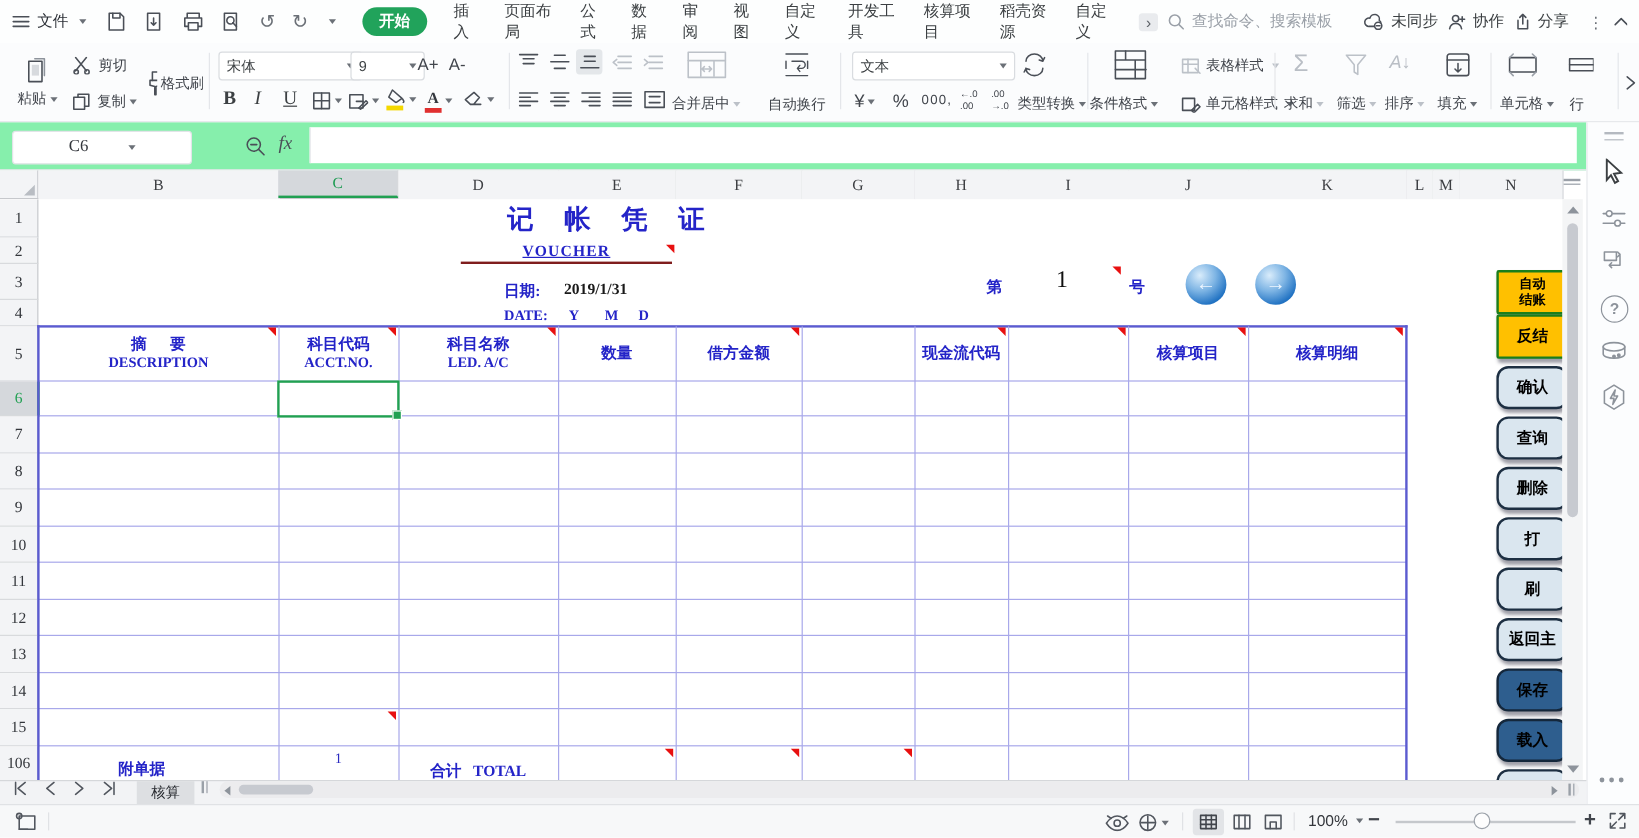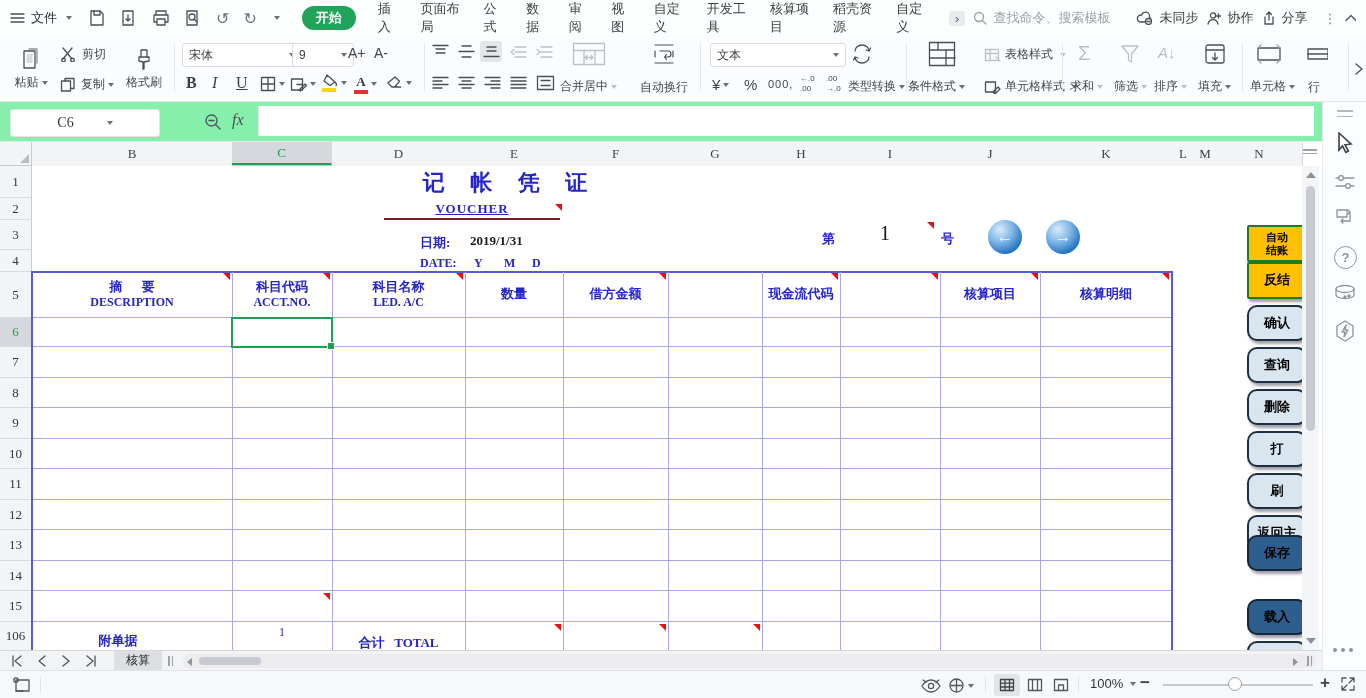--- a/index.html
+++ b/index.html
@@ -162,21 +162,21 @@
   </div>
   <div class="abs tbtn" style="left:60px;top:40px;gap:5px">
     <svg width="16" height="15">
         <g class="ic">
           <rect x="1.5" y="4" width="9" height="10"></rect>
           <path d="M5 4V1.5h9v10H10.5"></path>
         </g>
       </svg>
     <span class="rlab"><span>复制</span><span class="dd"></span></span>
   </div>
-  <div class="abs ctr" style="left:118px;top:4px;width:52px;height:58px;flex-direction:column;gap:3px">
+  <div class="abs ctr" style="left:118px;top:4px;width:52px;height:58px;flex-direction:row;gap:3px">
     <svg width="24" height="24">
         <g class="ic">
           <path d="M7 10h10v4l-5 1v7h-1v-7l-4-1z"></path>
           <path d="M9 10V3h6v7"></path>
         </g>
       </svg>
     <span class="rlab">格式刷</span>
   </div>
   <div class="vdiv" style="left:174px"></div>
 
@@ -600,21 +600,21 @@
       </div>
     <div class="sbtn light" style="top:265px;height:32px">
         <span>打</span>
       </div>
     <div class="sbtn light" style="top:307px;height:32px">
         <span>刷</span>
       </div>
     <div class="sbtn light" style="top:349px;height:32px">
         <span>返回主</span>
       </div>
-    <div class="sbtn dark" style="top:369px;height:32px">
+    <div class="sbtn dark" style="top:391px;height:32px">
         <span>保存</span>
       </div>
     <div class="sbtn dark" style="top:433px;height:32px">
         <span>载入</span>
       </div>
     <div class="sbtn light" style="top:475px;height:20px"></div>
   </div>
 </div>
 <style>.sbtn{left:1247px !important}</style>
 
@@ -664,21 +664,21 @@
         <path d="M11 5l-4 7h3l-1 5 4-7h-3z"></path>
       </g>
     </svg>
   <div class="abs" style="left:10px;top:546px;display:flex;gap:4px">
     <i style="width:4px;height:4px;border-radius:50%;background:#8d939b"></i>
       <i style="width:4px;height:4px;border-radius:50%;background:#8d939b"></i>
       <i style="width:4px;height:4px;border-radius:50%;background:#8d939b"></i>
   </div>
 </div>
 
-<div class="abs" style="left:0;top:650px;width:1322px;height:20px;background:#f2f3f5;border-top:1px solid #d5d7da;box-sizing:border-box;display:flex;align-items:center">
+<div class="abs" style="left:0;top:650px;width:1322px;height:20px;background:#f2f3f5;border-top:1px solid #d5d7da;box-sizing:border-box;display:flex;">
   <svg width="14" height="12" style="margin-left:10px">
       <g class="ic" style="stroke:#51565e">
         <path d="M3 1v10M11 1L5 6l6 5"></path>
       </g>
     </svg>
   <svg width="12" height="12" style="margin-left:12px">
       <path class="ic" style="stroke:#51565e" d="M9 1L3 6l6 5"></path>
     </svg>
   <svg width="12" height="12" style="margin-left:12px">
       <path class="ic" style="stroke:#51565e" d="M3 1l6 5-6 5"></path>

